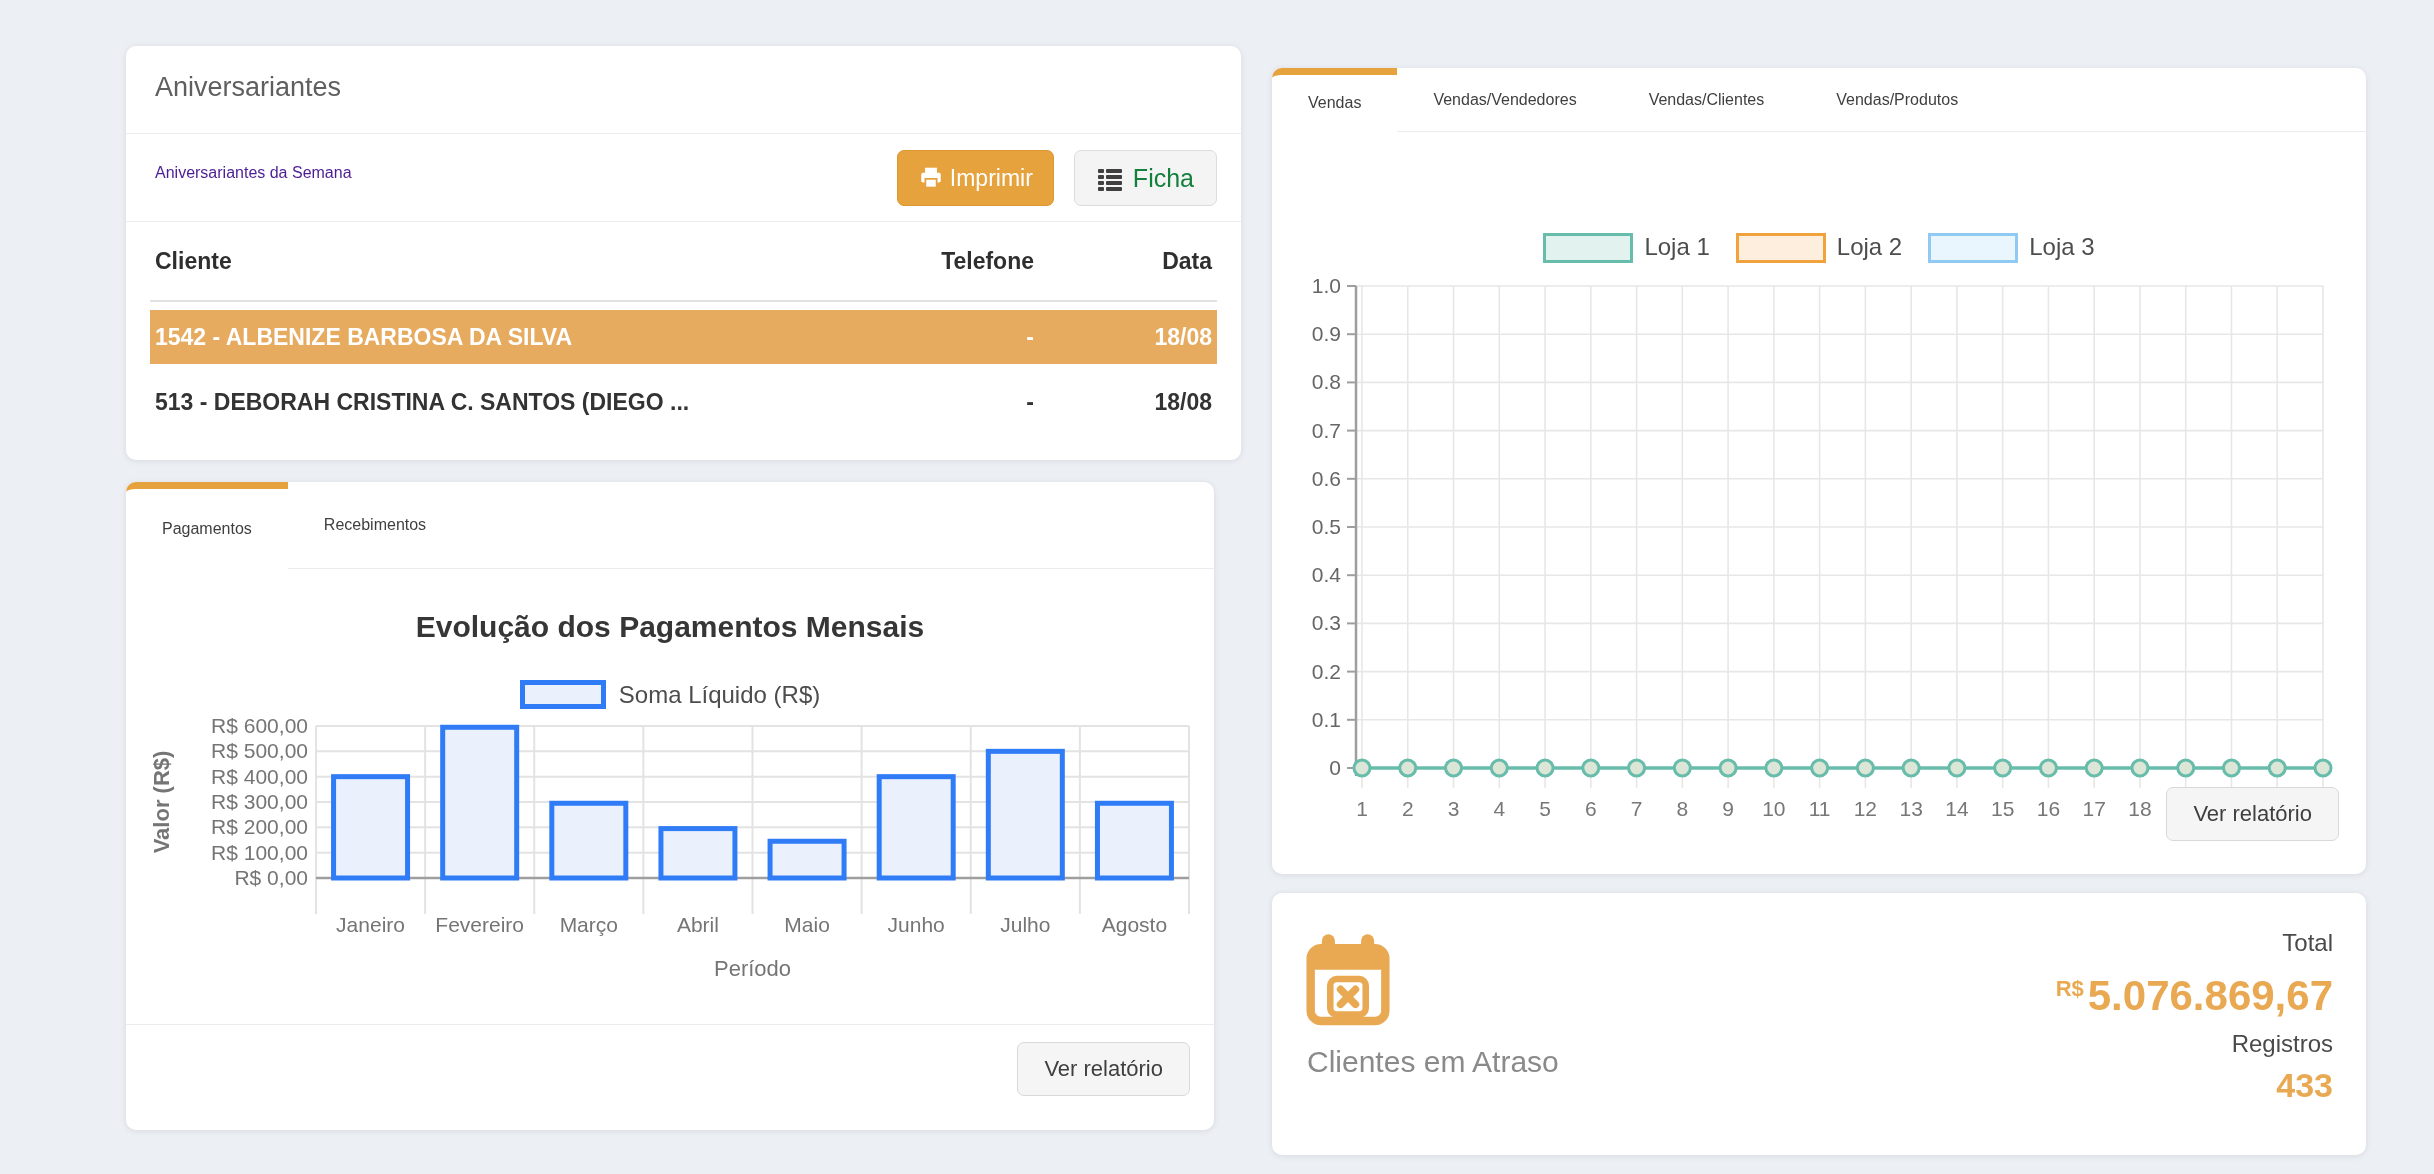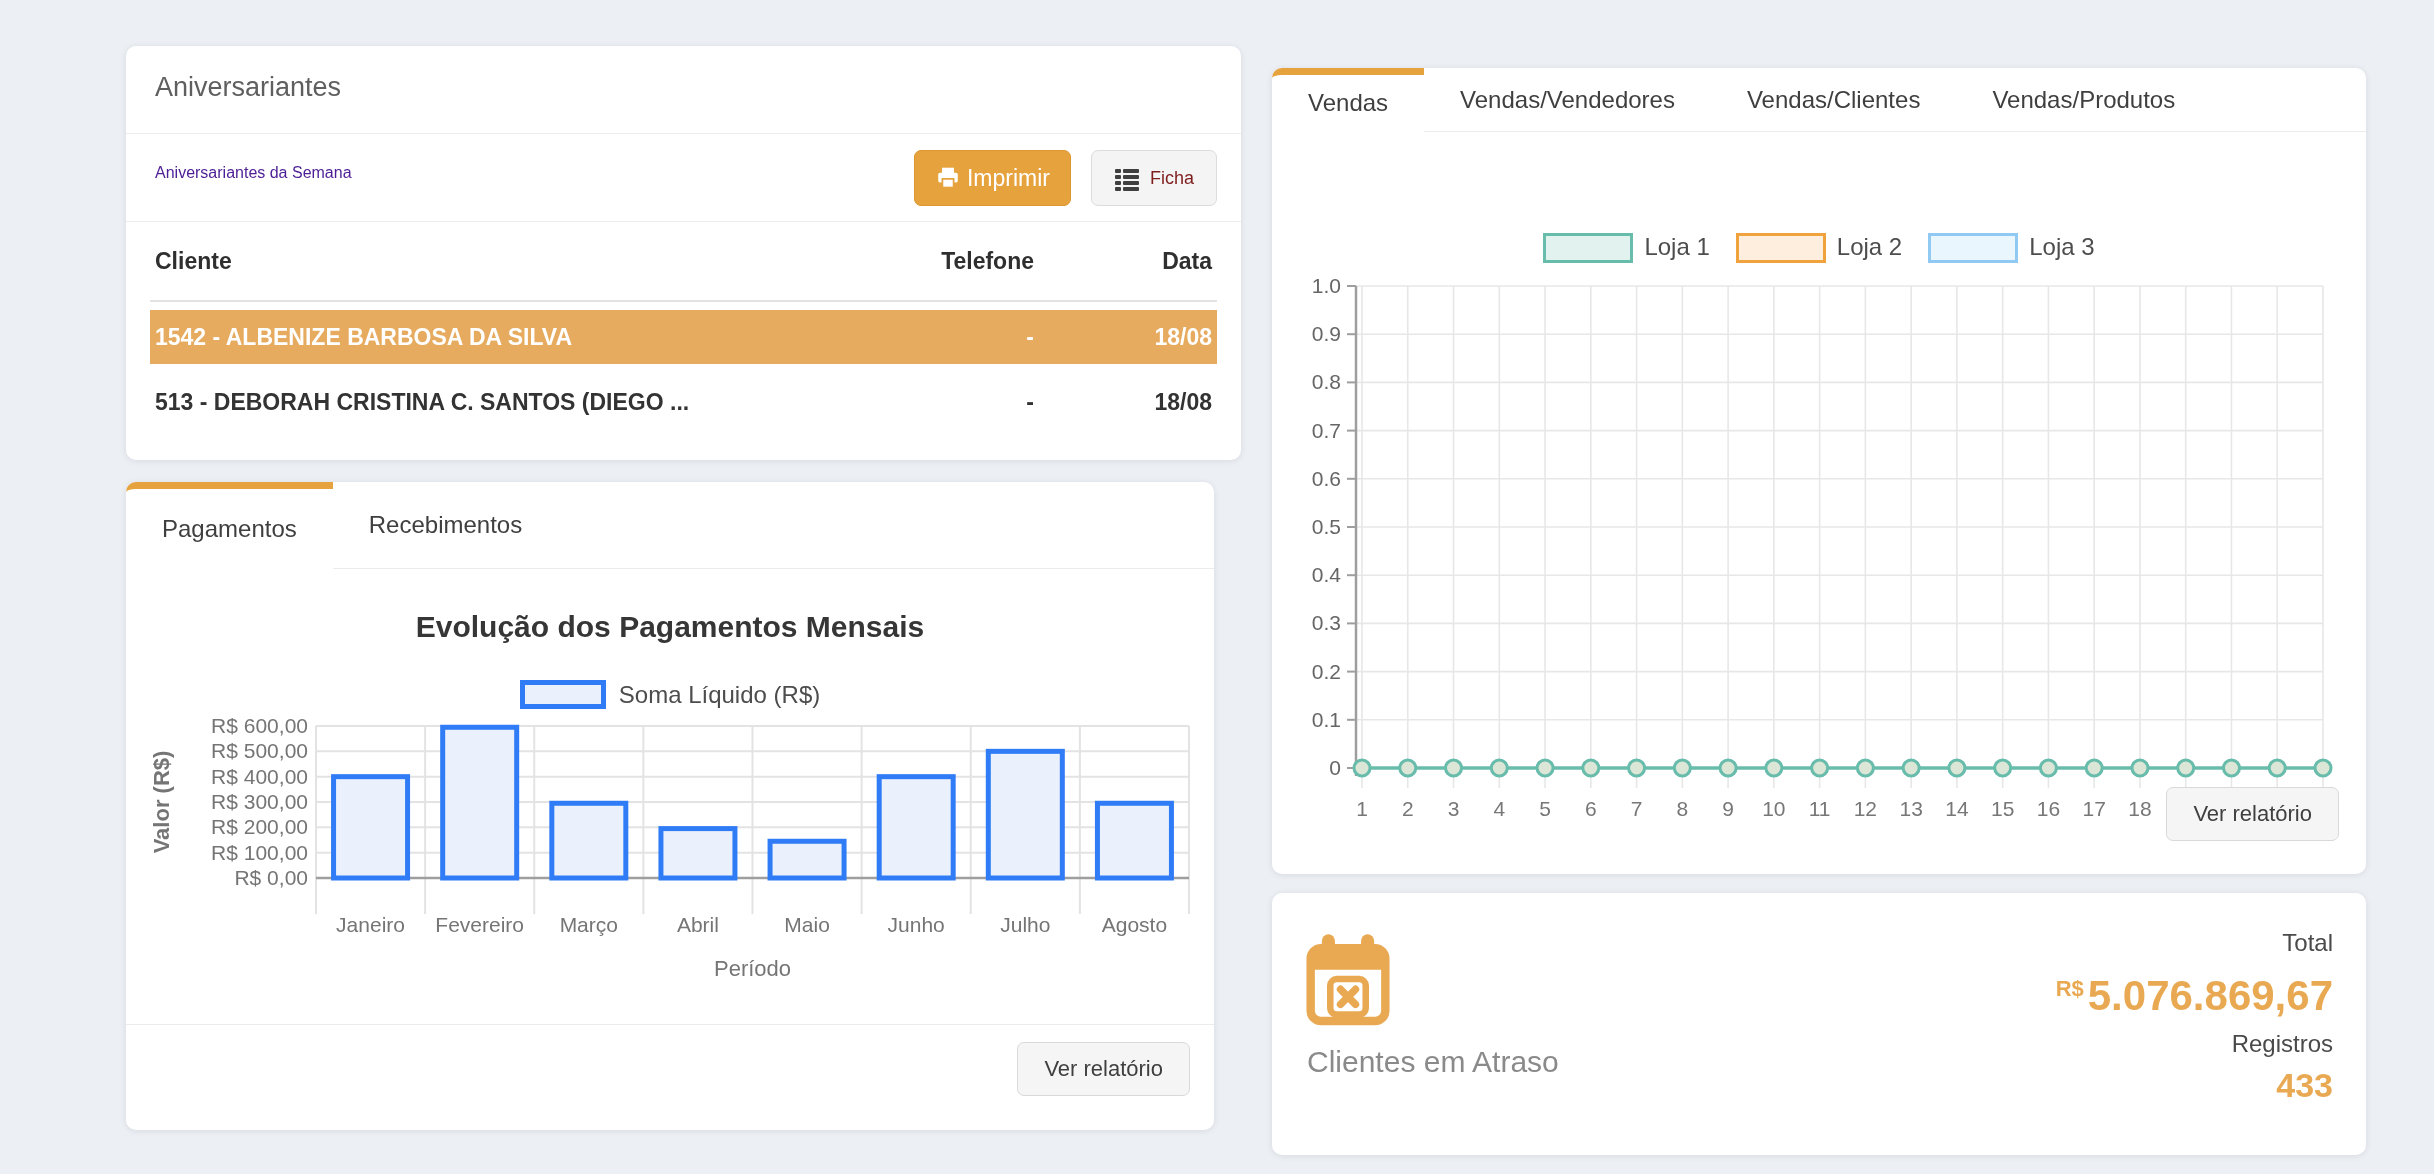--- a/index.html
+++ b/index.html
@@ -6,34 +6,34 @@
   #stage{position:relative;width:2434px;height:1174px;background:#eceff4;overflow:hidden;}
   .card{position:absolute;background:#fff;border-radius:10px;box-shadow:0 1px 6px rgba(31,45,61,.10);}
 
   
   #cardA{left:126px;top:46px;width:1088px;height:414px;padding-left:27px;}
   #cardA .title{position:absolute;left:29px;top:26px;font-size:27px;color:#5f5f5f;}
   #cardA .div1{position:absolute;left:0;top:87px;width:100%;border-top:1px solid #ededed;}
   #cardA .subtitle{position:absolute;left:29px;top:118px;font-size:16px;color:#4c1d95;}
   #cardA .btnrow{position:absolute;right:24px;top:104px;display:flex;gap:20px;}
   .btn-warn{display:flex;align-items:center;gap:6px;height:56px;padding:0 20px;background:#e6a23c;border:1px solid #dd9730;border-radius:7px;color:#fff;font-size:23px;cursor:pointer;}
-  .btn-plain{display:flex;align-items:center;gap:10px;height:56px;padding:0 22px;background:#f4f4f4;border:1px solid #dcdcdc;border-radius:7px;color:#7f1d1d;font-size:18px;cursor:pointer;}
+  .btn-plain{display:flex;align-items:center;gap:10px;height:56px;padding:0 22px;background:#f4f4f4;border:1px solid #dcdcdc;border-radius:7px;color:#15803d;font-size:25px;cursor:pointer;}
   #cardA .div2{position:absolute;left:0;top:175px;width:100%;border-top:1px solid #ededed;}
   .tbl{position:absolute;left:24px;right:24px;}
   .tbl-head{top:176px;height:78px;display:flex;align-items:center;border-bottom:2px solid #e2e2e2;font-size:23px;font-weight:bold;color:#2f2f2f;}
   .tbl-rows{top:264px;display:flex;flex-direction:column;gap:11px;}
   .trow{display:flex;align-items:center;height:54px;font-size:23px;font-weight:bold;color:#333;background:#fff;}
   .trow.hl{background:#e6ab5f;color:#fff;}
   .c-cli{flex:1;padding-left:5px;white-space:nowrap;overflow:hidden;}
   .c-tel{width:220px;text-align:right;padding-right:28px;}
   .c-dat{width:150px;text-align:right;padding-right:5px;}
 
   
   .tabbar{position:absolute;left:0;top:0;width:100%;display:flex;}
-  .tab{display:flex;align-items:center;padding:0 36px;font-size:24px;color:#3f3f3f;border-bottom:1px solid #ececec;cursor:pointer;white-space:nowrap;}
+  .tab{display:flex;align-items:center;padding:0 36px;font-size:16px;color:#3f3f3f;border-bottom:1px solid #ececec;cursor:pointer;white-space:nowrap;}
   .tab.active{border-top:7px solid #e6a23c;border-bottom:1px solid transparent;border-top-left-radius:10px;background:#fff;}
   .tabfill{flex:1;border-bottom:1px solid #ececec;}
 
   
   #cardB{left:126px;top:482px;width:1088px;height:648px;}
   #cardB .tabbar{height:87px;}
   #cardB .chart-title{position:absolute;left:0;top:128px;width:100%;text-align:center;font-size:30px;font-weight:bold;color:#363636;}
   #cardB .legend{position:absolute;left:0;top:198px;width:100%;display:flex;justify-content:center;align-items:center;gap:13px;}
   .sw-bar{width:76px;height:19px;background:#eaf1fd;border:5px solid #2f7cf6;}
   #cardB .legend .ltext{font-size:24px;color:#4d4d4d;}

